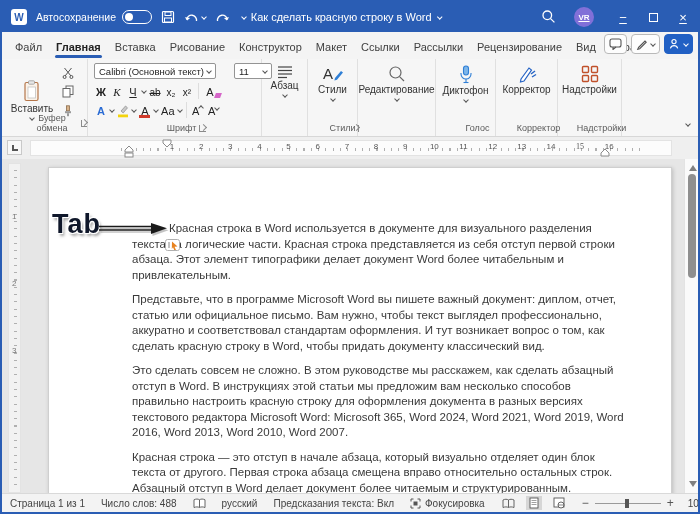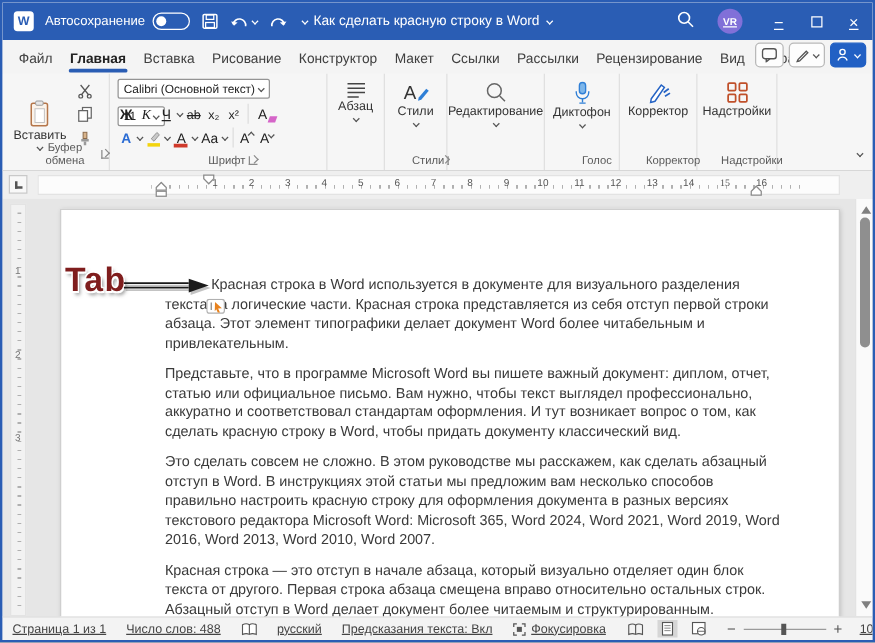--- a/index.html
+++ b/index.html
@@ -50,21 +50,21 @@
     border-right:1px solid #8a8a8a; border-bottom:1px solid #8a8a8a; transform:rotate(-45deg); }
   .bigbtn{ display:flex; flex-direction:column; align-items:center; gap:2px; }
   .bigbtn .blabel{ font-size:10px; color:#333; line-height:10px; white-space:nowrap;}
   .g-clip{ left:0; width:86px; }
   .paste{ position:absolute; left:8px; top:21px; width:44px;}
   .clip-side{ position:absolute; left:56px; top:6px; display:flex; flex-direction:column; gap:4px; align-items:center;}
   .sbtn{ width:20px; height:15px; display:flex; align-items:center; justify-content:center; }
   .g-font{ left:86px; width:174px; }
   .combo{ border:1px solid #949494; background:#fff; height:16px; display:flex; align-items:center;
     justify-content:space-between; padding:0 4px; font-size:9.5px; border-radius:2px; color:#222;}
-  .font-row1{ position:absolute; left:6px; top:4px; display:flex; gap:6px;flex-direction:column; }
+  .font-row1{ position:absolute; left:6px; top:4px; display:flex; gap:18px; }
   .font-row2{ position:absolute; left:6px; top:24px; display:flex; gap:2px; align-items:center; height:16px;}
   .font-row3{ position:absolute; left:6px; top:42px; display:flex; gap:2px; align-items:center; height:17px;}
   .fbtn{ min-width:14px; height:16px; display:flex; align-items:flex-end; justify-content:center;
     font-size:11px; line-height:13px; color:#222; padding:0 1px; position:relative;}
   .vsep{ width:1px; height:16px; background:#ddd; margin:0 2px; }
   .b-bold{ font-weight:bold; }
   .b-italic{ font-style:italic; font-family:"Liberation Serif","DejaVu Serif",serif; }
   .b-under{ text-decoration:underline; }
   .b-strike{ text-decoration:line-through; font-size:10px;}
   .b-subsup{ font-size:10px; }
@@ -95,34 +95,34 @@
   .docarea{ position:relative; height:334px; background:#e6e6e6; overflow:hidden; }
   .vruler{ position:absolute; left:6px; top:4px; bottom:0; width:13px; background:#f2f2f2; border:1px solid #e3e3e3;}
   .vruler::before{ content:""; position:absolute; top:6px; bottom:6px; left:5px; width:3px;
     background:repeating-linear-gradient(180deg,#b0b0b0 0 1px,transparent 1px 7.3px); }
   .vnum{ position:absolute; left:3px; font-size:8px; color:#777; }
   .page{ position:absolute; left:46px; top:8px; width:624px; bottom:-2px; background:#fff;
     border:1px solid #cfcfcf; box-shadow:1px 1px 4px rgba(0,0,0,.18); }
   .doc-text{ padding:53px 45px 0 83px; font-size:11.5px; line-height:15.5px; color:#3a3a3a; }
   .para{ margin-bottom:9px; }
   .para.indent{ text-indent:37px; }
-  .tab-callout{ position:absolute; left:50px; top:50px; font-size:27px; font-weight:bold; color:#7f1d1d;
+  .tab-callout{ position:absolute; left:50px; top:50px; font-size:27px; font-weight:bold; color:#0f172a;
     letter-spacing:1px;
     text-shadow:-1px -1px 0 #fff,1px -1px 0 #fff,-1px 1px 0 #fff,1px 1px 0 #fff,2px 3px 3px rgba(80,80,80,.55); }
   .tab-arrow{ position:absolute; left:97px; top:63px; }
   .cursor-ico{ position:absolute; left:163px; top:80px; }
   .scrollcol{ position:absolute; right:0; top:0; bottom:0; width:14px; background:#fafafa; border-left:1px solid #e3e3e3;}
   .sarrow{ position:absolute; left:3.5px; width:0; height:0; border-left:4px solid transparent; border-right:4px solid transparent;}
   .sarrow.up{ top:6px; border-bottom:6px solid #808080; }
   .sarrow.down{ bottom:6px; border-top:6px solid #808080; }
   .sthumb{ position:absolute; top:15px; left:3px; width:8px; height:104px; background:#8f8f8f; border-radius:4px; }
   
   .statusbar{ height:19px; background:#f3f3f3; border-top:1px solid #d9d9d9; display:flex; align-items:center;
     font-size:10px; color:#444; padding:0 8px; gap:16px; white-space:nowrap;}
-  .sb-item{ display:flex; align-items:center; gap:4px;text-decoration:underline; }
+  .sb-item{ display:flex; align-items:center; gap:4px; }
   .sb-right{ margin-left:auto; display:flex; align-items:center; gap:14px; }
   .viewbtns{ display:flex; align-items:center; gap:8px; }
   .viewbtn{ padding:1px 3px; display:flex; align-items:center; }
   .viewbtn.sel{ background:#d6d6d6; }
   .zoomctl{ display:flex; align-items:center; gap:6px; }
   .zline{ width:66px; height:1px; background:#9a9a9a; position:relative; }
   .zthumb{ position:absolute; left:30px; top:-4px; width:4px; height:9px; background:#555; }
   .zminus,.zplus{ font-size:12px; color:#555; }
 </style>
 </head>

